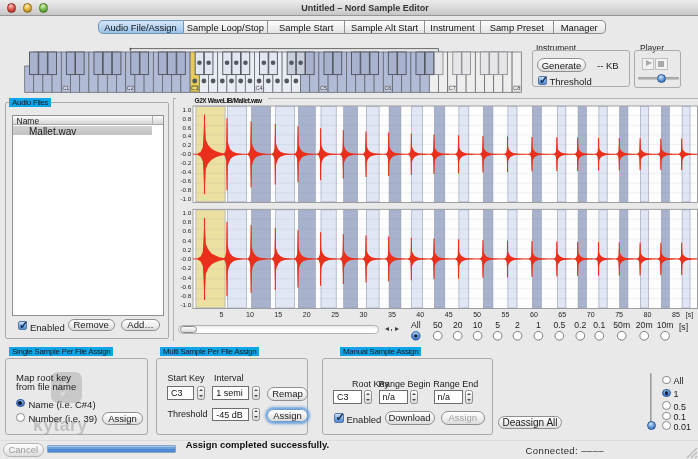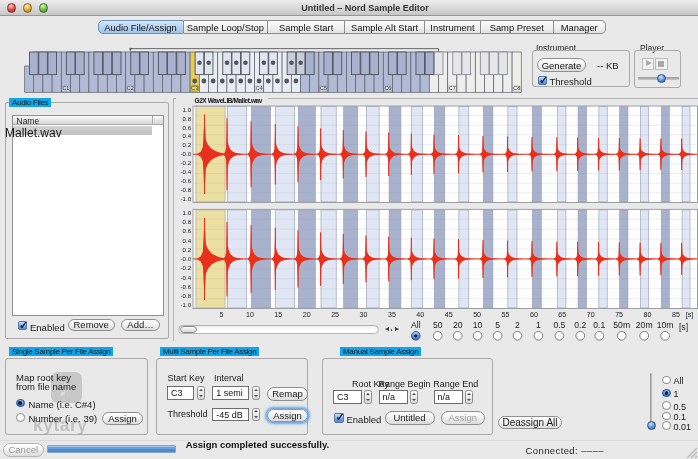--- a/index.html
+++ b/index.html
@@ -189,21 +189,21 @@
 <div style="position:absolute;left:638px;top:77.3px;width:41px;height:2.5px;background:linear-gradient(#9a9a9a,#c8c8c8);border-radius:1px;"></div>
 <div style="position:absolute;left:656.5px;top:73.8px;width:9px;height:9px;border-radius:50%;background:radial-gradient(circle at 40% 28%,#cfe4f8,#5b93d6 55%,#2a5ea8);border:0.5px solid #2a5591;"></div>
 
 <div class="grpbox" style="left:5px;top:101.5px;width:164px;height:237px;border-radius:2px;"></div>
 <div class="grplab" style="left:9px;top:97.5px;">Audio Files</div>
 <div style="position:absolute;left:12px;top:115px;width:151.7px;height:200.5px;background:#fff;border:1px solid #909090;"></div>
 <div style="position:absolute;left:12.5px;top:115.5px;width:150.7px;height:9.5px;background:linear-gradient(#fcfcfc,#e4e4e4 60%,#d6d6d6);border-bottom:1px solid #a8a8a8;"></div>
 <div style="position:absolute;left:152.3px;top:115.5px;width:1px;height:9.5px;background:#b0b0b0;"></div>
 <div class="lbl" style="left:16.5px;top:116.3px;font-size:8.5px;">Name</div>
 <div style="position:absolute;left:12.5px;top:125.5px;width:139.8px;height:9.6px;background:linear-gradient(#d2d2d2,#c2c2c2);"></div>
-<div class="lbl" style="left:5px;top:126.3px;font-size:12px;">Mallet.wav</div>
+<div class="lbl" style="left:29px;top:126.3px;font-size:10px;">Mallet.wav</div>
 <div class="cb" style="left:17.5px;top:320.8px;"></div>
 <div class="lbl" style="left:30px;top:321.5px;font-size:9.5px;">Enabled</div>
 <div class="btn" style="left:67.6px;top:319.3px;width:47.2px;height:11.7px;line-height:10.5px;border-radius:6px;">Remove</div>
 <div class="btn" style="left:121.2px;top:319.3px;width:38.7px;height:11.7px;line-height:10.5px;border-radius:6px;">Add…</div>
 
 <div style="position:absolute;left:172.8px;top:97.5px;width:525.2px;height:243.5px;border-left:1px solid #b3b3b3;border-top:1px solid #b3b3b3;"></div>
 <svg class="abs" style="left:0;top:0;" width="698" height="345" viewBox="0 0 698 345">
 <defs>
 <radialGradient id="selrad" cx="0.5" cy="0.3" r="0.8">
 <stop offset="0" stop-color="#b8d7f2"></stop>
@@ -480,21 +480,21 @@
 <div class="lbl" style="left:378.5px;top:379px;">Range Begin</div>
 <div class="lbl" style="left:433.3px;top:379px;">Range End</div>
 <div class="field" style="left:333px;top:390px;width:28.5px;height:13.5px;line-height:12px;">C3</div>
 <div class="stepper" style="left:363.5px;top:390px;"></div>
 <div class="field" style="left:378.5px;top:390px;width:29px;height:13.5px;line-height:12px;">n/a</div>
 <div class="stepper" style="left:409.5px;top:390px;"></div>
 <div class="field" style="left:433.5px;top:390px;width:29px;height:13.5px;line-height:12px;">n/a</div>
 <div class="stepper" style="left:464.5px;top:390px;"></div>
 <div class="cb" style="left:334px;top:413px;"></div>
 <div class="lbl" style="left:346.5px;top:413.7px;font-size:9.5px;">Enabled</div>
-<div class="btn" style="left:384.5px;top:411px;width:50px;height:13.5px;line-height:12.5px;">Untitled</div>
+<div class="btn" style="left:384.5px;top:411px;width:50px;height:13.5px;line-height:12.5px;">Download</div>
 <div class="btn" style="left:441px;top:411px;width:43.5px;height:13.5px;line-height:12.5px;color:#a0a0a0;">Assign</div>
 
 <div class="btn" style="left:498px;top:416px;width:64px;height:12.5px;line-height:11.5px;font-size:10px;">Deassign All</div>
 
 <div style="position:absolute;left:650px;top:373px;width:2.4px;height:57px;background:linear-gradient(to right,#8f8f8f,#c9c9c9);border-radius:1px;"></div>
 <div style="position:absolute;left:646.6px;top:421px;width:9px;height:9px;border-radius:50%;background:radial-gradient(circle at 40% 28%,#cfe4f8,#5b93d6 55%,#2a5ea8);border:0.5px solid #2a5591;"></div>
 <div class="radio" style="left:662.3px;top:375.6px;"></div>
 <div class="lbl" style="left:673.5px;top:376.2px;">All</div>
 <div class="radio radsel" style="left:662.3px;top:388.6px;"></div>
 <div class="lbl" style="left:673.5px;top:389.2px;">1</div>

